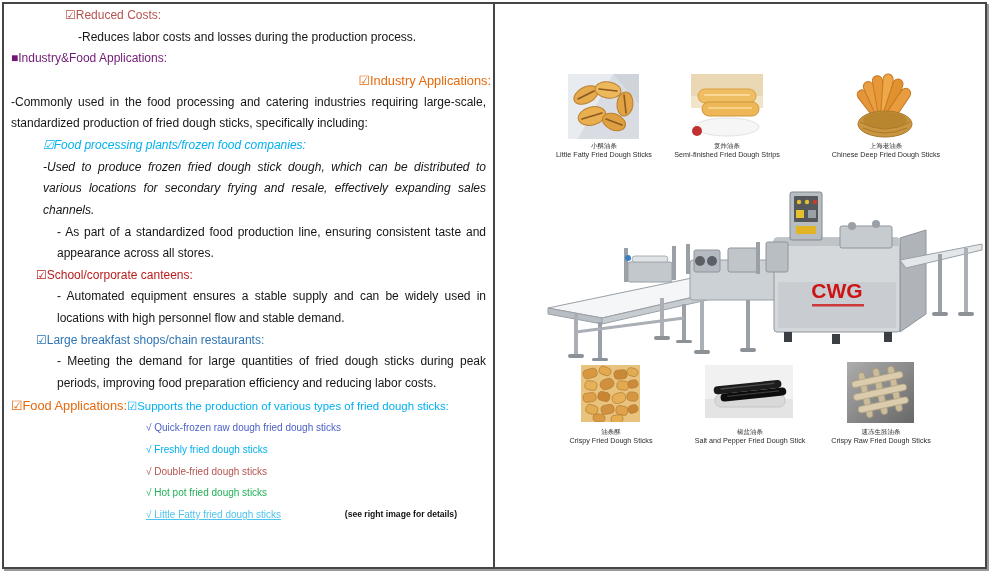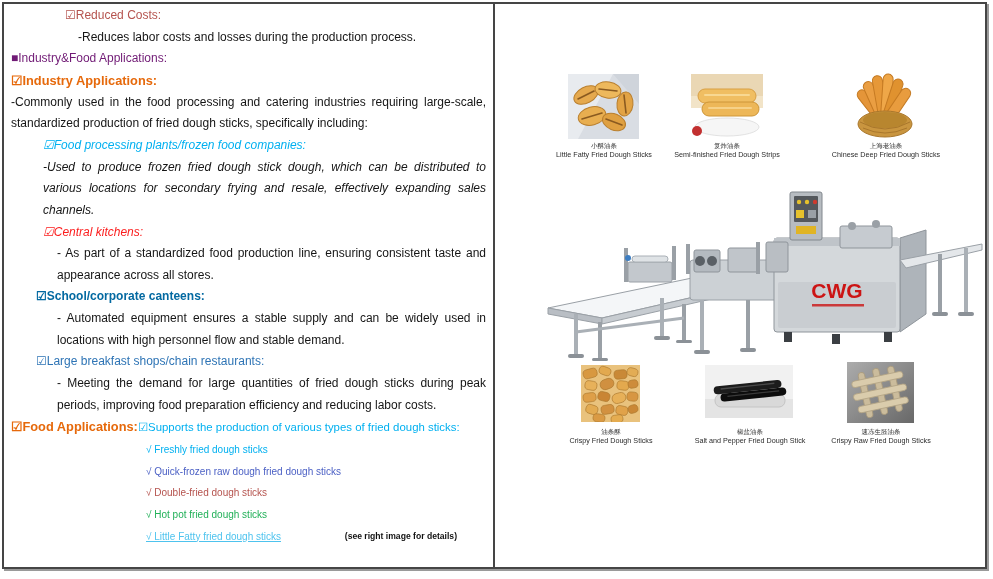--- a/index.html
+++ b/index.html
@@ -14,24 +14,24 @@
   .just{white-space:normal;text-align:justify;text-align-last:justify;padding-right:5px;overflow:hidden;height:21.65px;}
   .in0{padding-left:4px;}
   .inA{padding-left:58px;}
   .inB{padding-left:71px;}
   .inC{padding-left:36px;font-style:italic;}
   .inD{padding-left:29px;}
   .inE{padding-left:6px;margin-left:44px;}
   .items{padding-left:139px;font-size:10px;}
   .h-maroon{color:#B5534E;}
   .h-teal{color:#701a75;}
-  .h-orange{color:#E6690B;font-weight:bold;font-size:12.8px;}
+  .h-orange{color:#E6690B;font-weight:normal;font-size:12.8px;text-align:right;}
   .c-cyan{color:#00B0F0;}
   .c-red{color:#FB1D1D;}
-  .c-purple{color:#0369a1;font-weight:bold;}
+  .c-purple{color:#b91c1c;}
   .c-blue{color:#2E74B5;}
   .c-royal{color:#4A5FC4;}
   .c-maroon{color:#B5534E;}
   .c-green{color:#21B058;}
   .c-lcyan{color:#4EC3EE;}
   .subnote{font-size:11.4px;}
   .see-note{position:absolute;right:34px;bottom:0;font-size:8.6px;font-weight:bold;color:#111;}
   .lastline{position:relative;text-decoration:underline;}
 
   
@@ -51,32 +51,31 @@
     <div class="ln inA h-maroon">☑Reduced Costs:</div>
     <div class="ln inB">-Reduces labor costs and losses during the production process.</div>
     <div class="ln in0 h-teal">■Industry&amp;Food Applications:</div>
     <div class="ln in0 h-orange">☑Industry Applications:</div>
     <div class="ln in0 just">-Commonly used in the food processing and catering industries requiring large-scale,</div>
     <div class="ln in0">standardized production of fried dough sticks, specifically including:</div>
     <div class="ln inC c-cyan">☑Food processing plants/frozen food companies:</div>
     <div class="ln inC just">-Used to produce frozen fried dough stick dough, which can be distributed to</div>
     <div class="ln inC just">various locations for secondary frying and resale, effectively expanding sales</div>
     <div class="ln inC">channels.</div>
-    <div class="ln inC c-red">☑Central kitchens:</div>
     <div class="ln inE just">- As part of a standardized food production line, ensuring consistent taste and</div>
     <div class="ln inE">appearance across all stores.</div>
     <div class="ln inD c-purple">☑School/corporate canteens:</div>
     <div class="ln inE just">- Automated equipment ensures a stable supply and can be widely used in</div>
     <div class="ln inE">locations with high personnel flow and stable demand.</div>
     <div class="ln inD c-blue">☑Large breakfast shops/chain restaurants:</div>
     <div class="ln inE just">- Meeting the demand for large quantities of fried dough sticks during peak</div>
     <div class="ln inE">periods, improving food preparation efficiency and reducing labor costs.</div>
     <div class="ln in0"><span class="h-orange">☑Food Applications:</span><span class="c-cyan subnote">☑Supports the production of various types of fried dough sticks:</span></div>
+    <div class="ln items c-royal">√ Quick-frozen raw dough fried dough sticks</div>
     <div class="ln items c-cyan">√ Freshly fried dough sticks</div>
-    <div class="ln items c-royal">√ Quick-frozen raw dough fried dough sticks</div>
     <div class="ln items c-maroon">√ Double-fried dough sticks</div>
     <div class="ln items c-green">√ Hot pot fried dough sticks</div>
     <div class="ln items c-lcyan lastline"><span>√ Little Fatty fried dough sticks</span><span class="see-note">(see right image for details)</span></div>
   </div>
 
   <div class="card-img" style="left:564px;top:70px;width:71px;height:65px;">
     <svg width="71" height="65" viewBox="0 0 71 65">
       <rect width="71" height="65" fill="#d9dde3"></rect>
       <polygon points="0,0 45,0 10,65 0,65" fill="#e8ebef"></polygon>
       <polygon points="45,0 71,0 71,30" fill="#cfd4db"></polygon>

